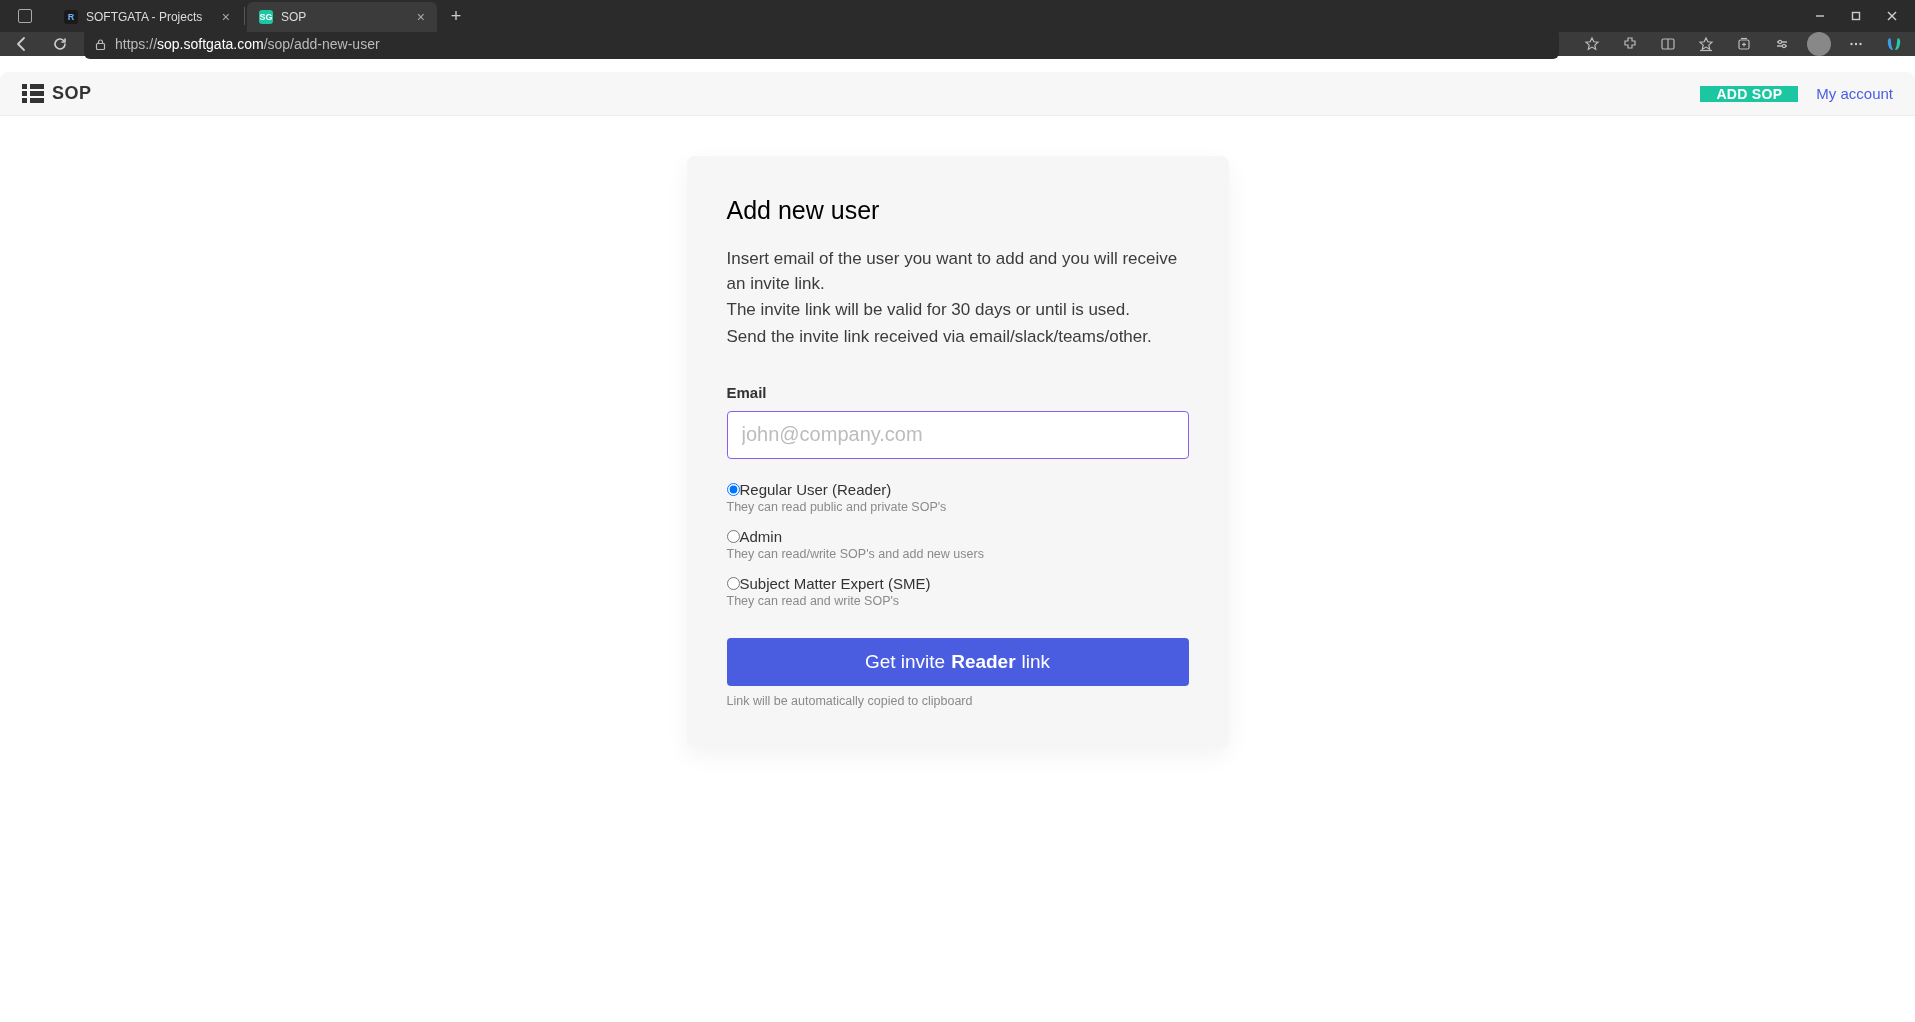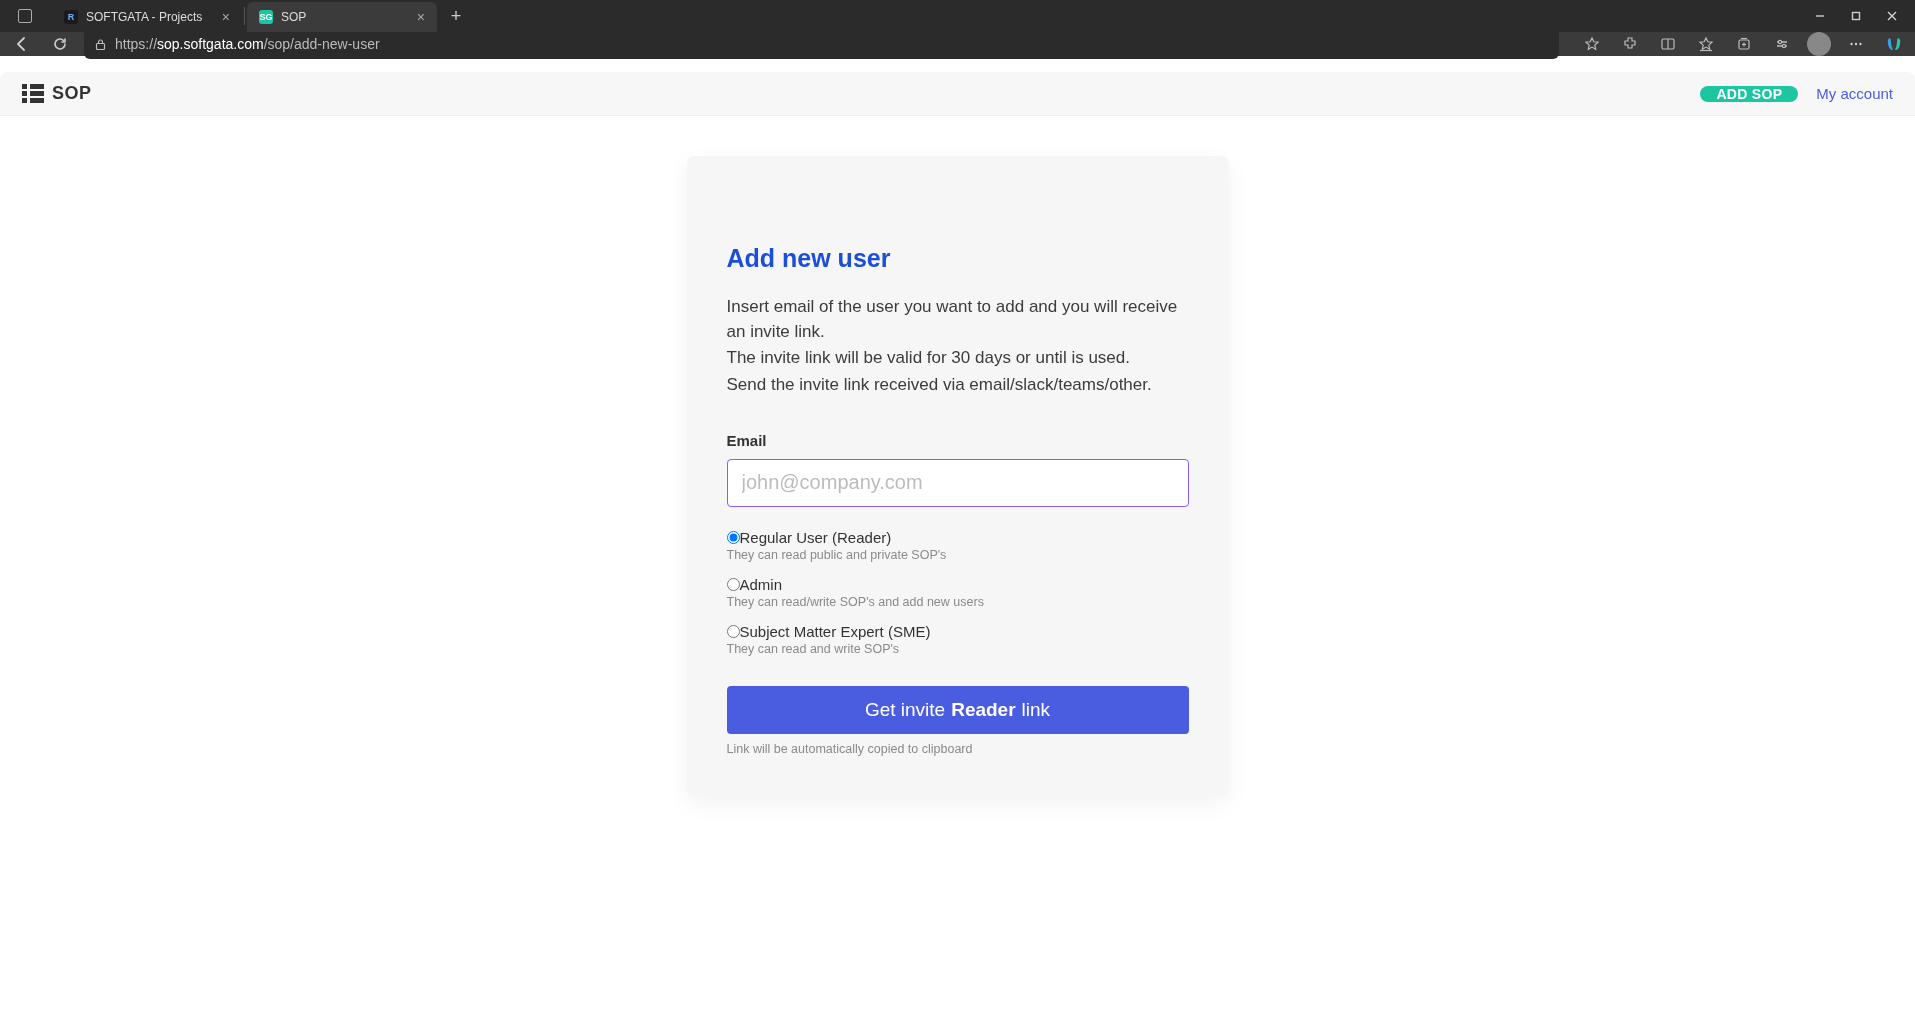--- a/index.html
+++ b/index.html
@@ -33,25 +33,25 @@
 
   
   .page { position:absolute; top:72px; left:0; right:0; bottom:0; background:#fff; overflow:auto; border-top-left-radius:8px; border-top-right-radius:8px; }
   .app-header { display:flex; align-items:center; height:44px; padding:0 22px; background:#f7f7f7; border-bottom:1px solid #eee; }
   .brand { display:flex; align-items:center; gap:10px; font-weight:700; font-size:18px; color:#333; letter-spacing:0.5px; }
   .brand .grid-icon { width:20px; height:20px; display:grid; grid-template-columns: 6px 1fr; grid-template-rows: repeat(3, 1fr); gap:2px; }
   .brand .grid-icon span { background:#333; display:block; }
   .brand .grid-icon span.sq { width:5px; height:5px; }
   .brand .grid-icon span.line { height:5px; width:14px; }
   .header-right { margin-left:auto; display:flex; align-items:center; gap:18px; }
-  .btn-addsop { background:#1cc6a0; color:#fff; border:none; border-radius:14px; padding:0 16px; font-weight:700; font-size:14px; cursor:pointer; letter-spacing:0.3px; }
+  .btn-addsop { background:#1cc6a0; color:#fff; border:none; border-radius:0; padding:0 16px; font-weight:700; font-size:14px; cursor:pointer; letter-spacing:0.3px; }
   .link-account { color:#4a5de0; font-size:15px; cursor:pointer; }
 
   .card { width:542px; margin:40px auto 40px; background:#f6f6f6; border-radius:8px; padding:40px; box-shadow:0 8px 24px rgba(0,0,0,0.05); }
-  .card h1 { font-size:25px; font-weight:700; color:#1d4ed8; margin-bottom:22px;margin-top:48px; }
+  .card h1 { font-size:25px; font-weight:400; color:#000000; margin-bottom:22px; }
   .card p.desc { font-size:17px; color:#3c3c3c; line-height:1.45; margin-bottom:2px; }
   .field-label { font-size:15px; font-weight:600; color:#333; margin-top:34px; margin-bottom:10px; display:block; }
   .email-input { width:100%; height:48px; border:1px solid #8b5cf6; background:#fff; border-radius:4px; padding:0 14px; font-size:20px; color:#333; }
   .email-input::placeholder { color:#bcbcbc; }
   .roles { margin-top:22px; }
   .role { margin-bottom:14px; }
   .role label { font-size:15px; color:#333; cursor:pointer; display:flex; align-items:center; }
   .role input[type=radio] { width:13px; height:13px; cursor:pointer; }
   .role .hint { font-size:12.5px; color:#8a8a8a; margin-top:2px; margin-left:0; }
   .btn-invite { width:100%; margin-top:30px; height:48px; background:#4a5de0; color:#fff; border:none; border-radius:4px; font-size:19px; cursor:pointer; display:flex; align-items:center; justify-content:center; gap:6px; }

